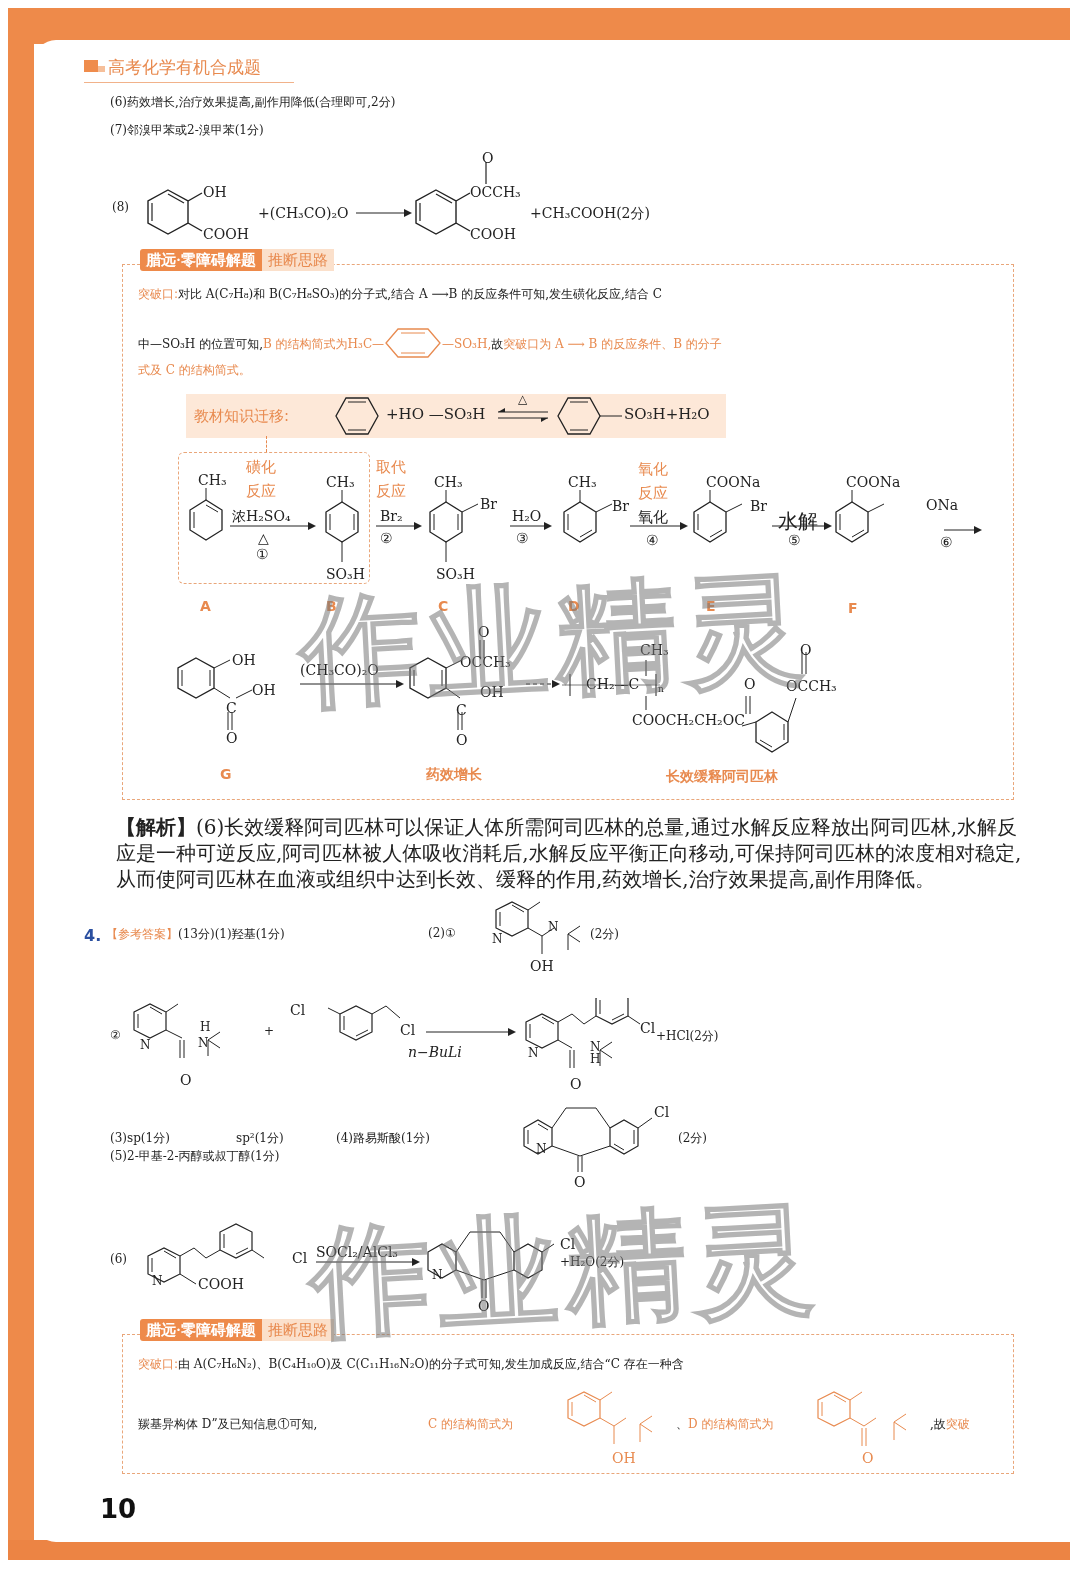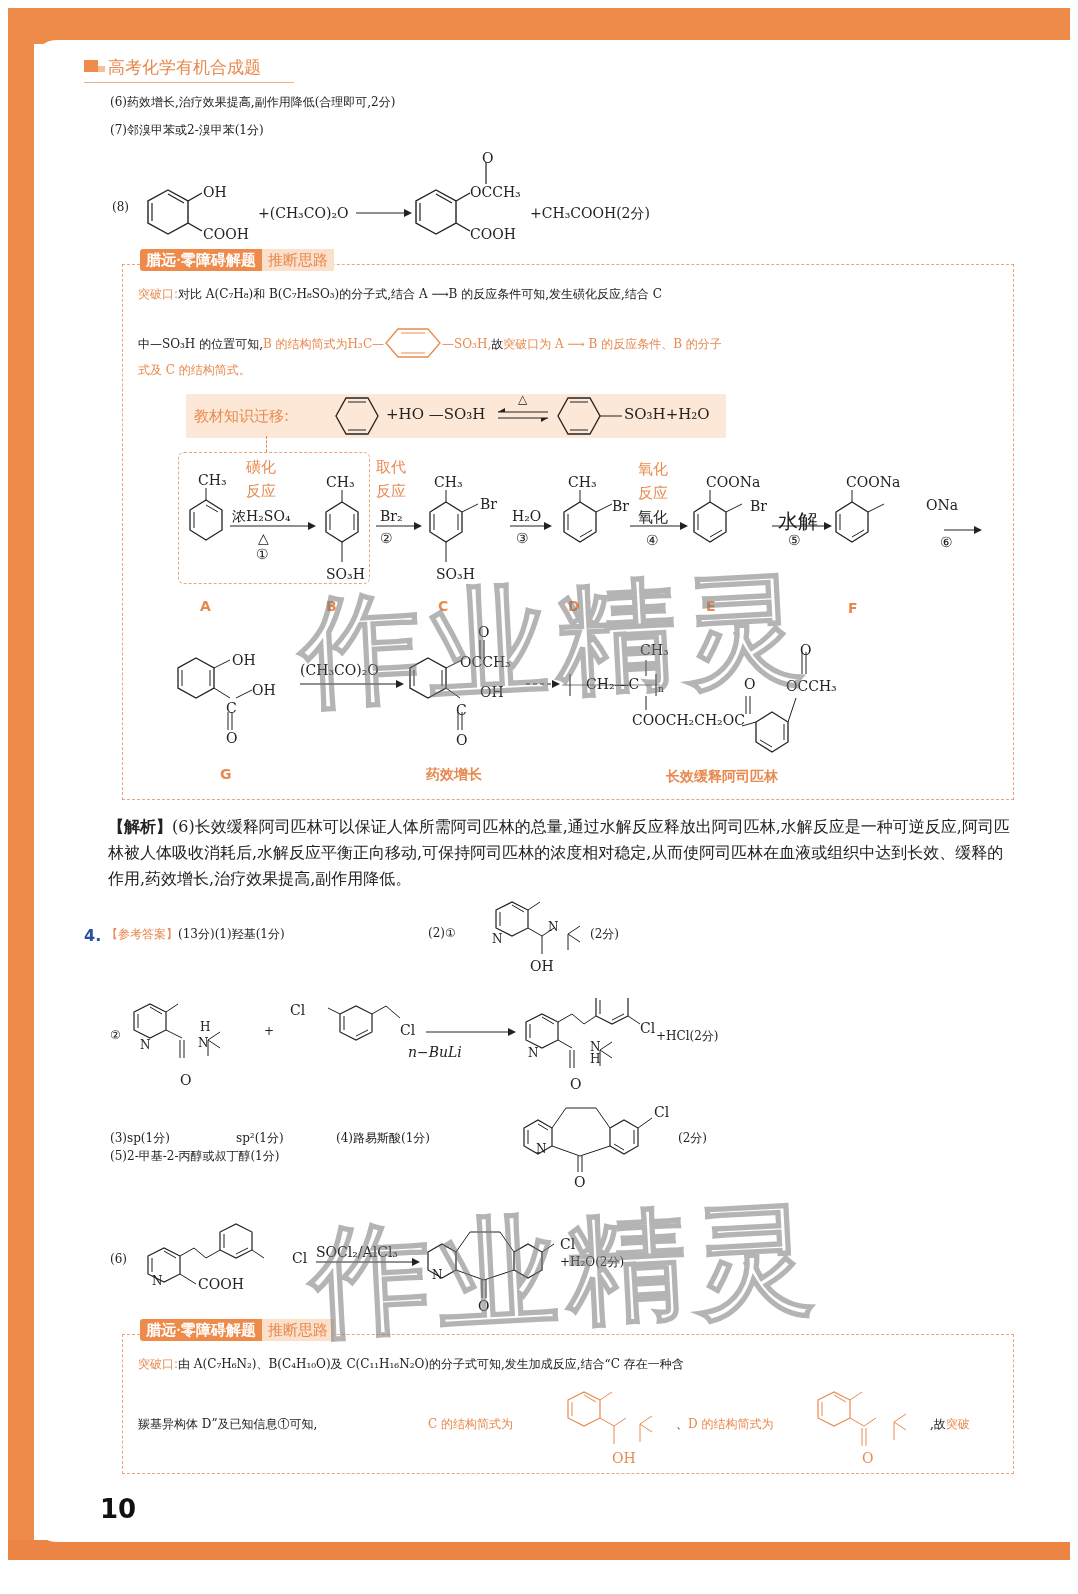--- a/index.html
+++ b/index.html
@@ -23,21 +23,21 @@
   .badge { position: absolute; height: 16px; display: flex; align-items: center; font-family: Liberation Serif, serif; font-size: 15px; font-weight: bold; }
   .badge .b1 { background: #ee8a4a; color: #fff; padding: 0 6px; height: 22px; line-height: 22px; border-radius: 3px 0 0 3px; }
   .badge .b2 { background: #fbe0cb; color: #e88a4f; padding: 0 6px; height: 22px; line-height: 22px; font-weight: normal; }
 
   .transfer { position: absolute; left: 186px; top: 394px; width: 540px; height: 44px; background: #fde8d8; }
   .label-orange { font-family: "DejaVu Sans", sans-serif; color: #e88a4f; font-size: 15px; }
   .cpd { font-family: "DejaVu Sans", sans-serif; color: #e88a4f; font-size: 14px; font-weight: bold; }
   .mol { position: absolute; }
   .chem { font-size: 14px; }
   .page-num { position: absolute; left: 100px; top: 1494px; font-family: "DejaVu Sans", sans-serif; font-weight: bold; font-size: 26px; color: #111; }
-  .para { position: absolute; left: 108px; width: 910px; font-size: 16px; line-height: 26px; white-space: normal; }
+  .para { position: absolute; left: 116px; width: 910px; font-size: 20px; line-height: 26px; white-space: normal; }
   .para b { font-weight: bold; }
   .watermark { position: absolute; font-family: "DejaVu Sans", sans-serif; font-size: 120px; font-weight: bold; color: transparent; -webkit-text-stroke: 1.5px #777; letter-spacing: 8px; opacity: 0.55; transform: rotate(-3deg); }
 </style>
 </head>
 <body>
 
 <div class="frame-top"></div>
 <div class="frame-left"></div>
 <div class="frame-bottom"></div>
 <div class="sheet"></div>

